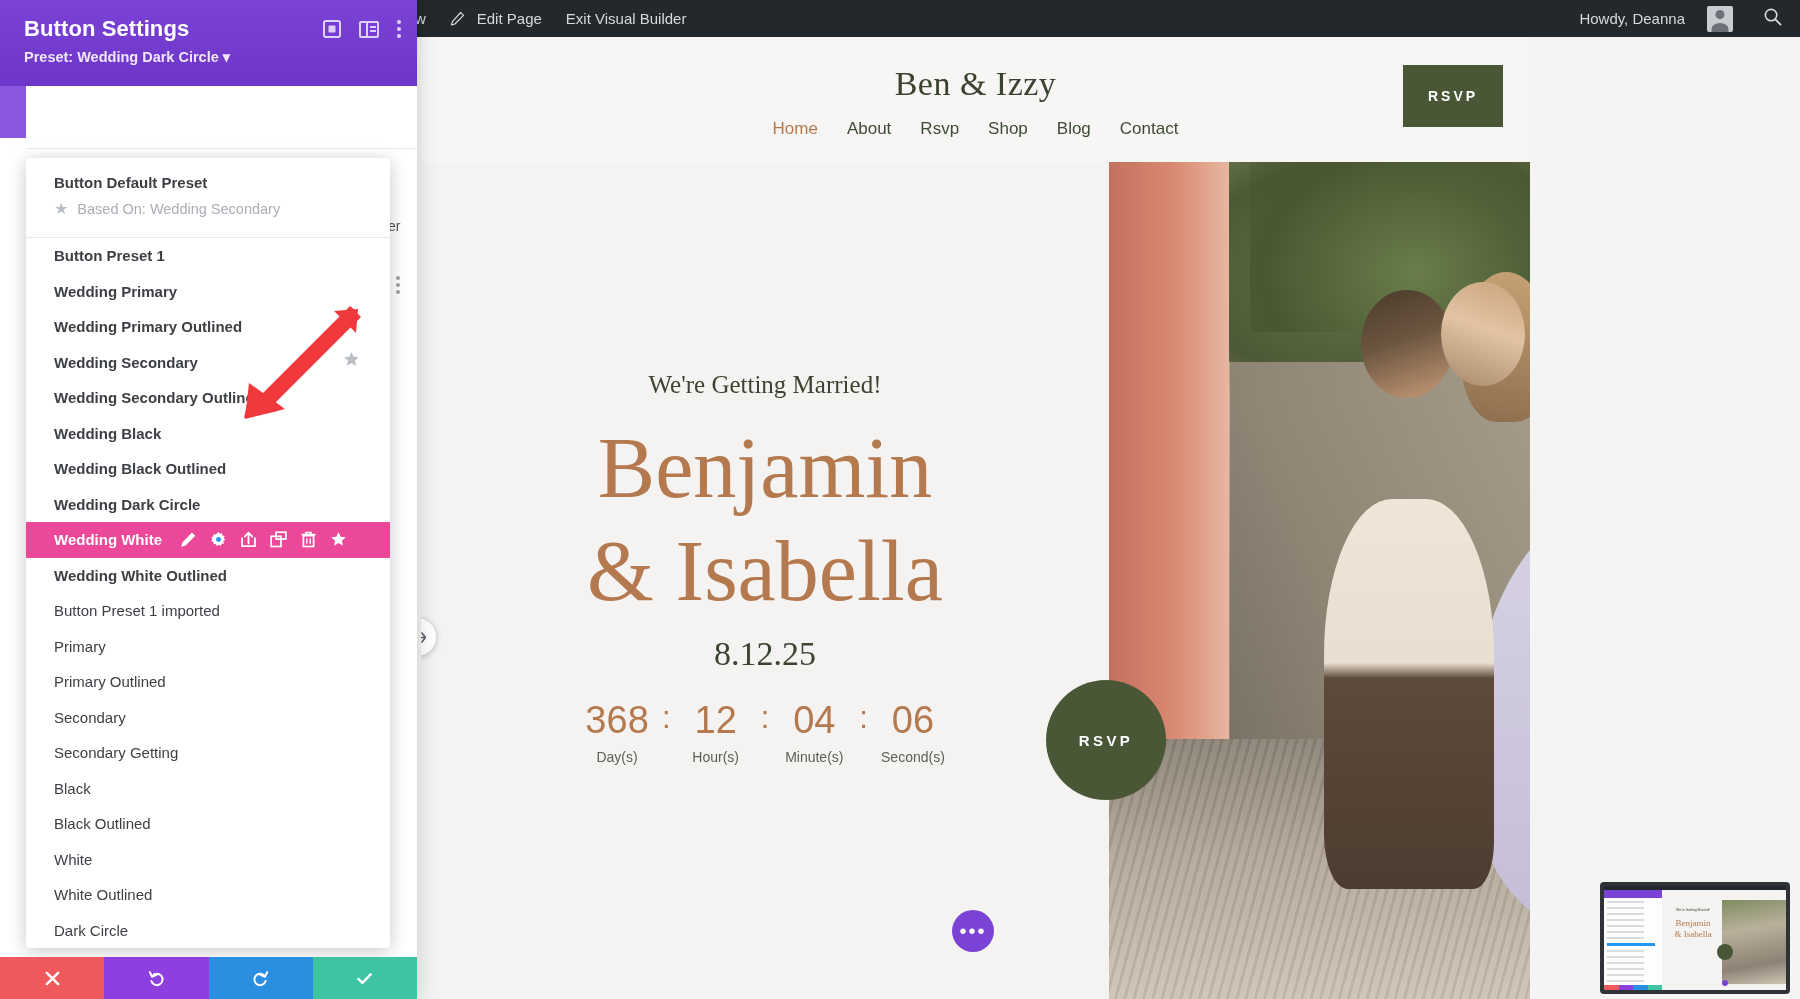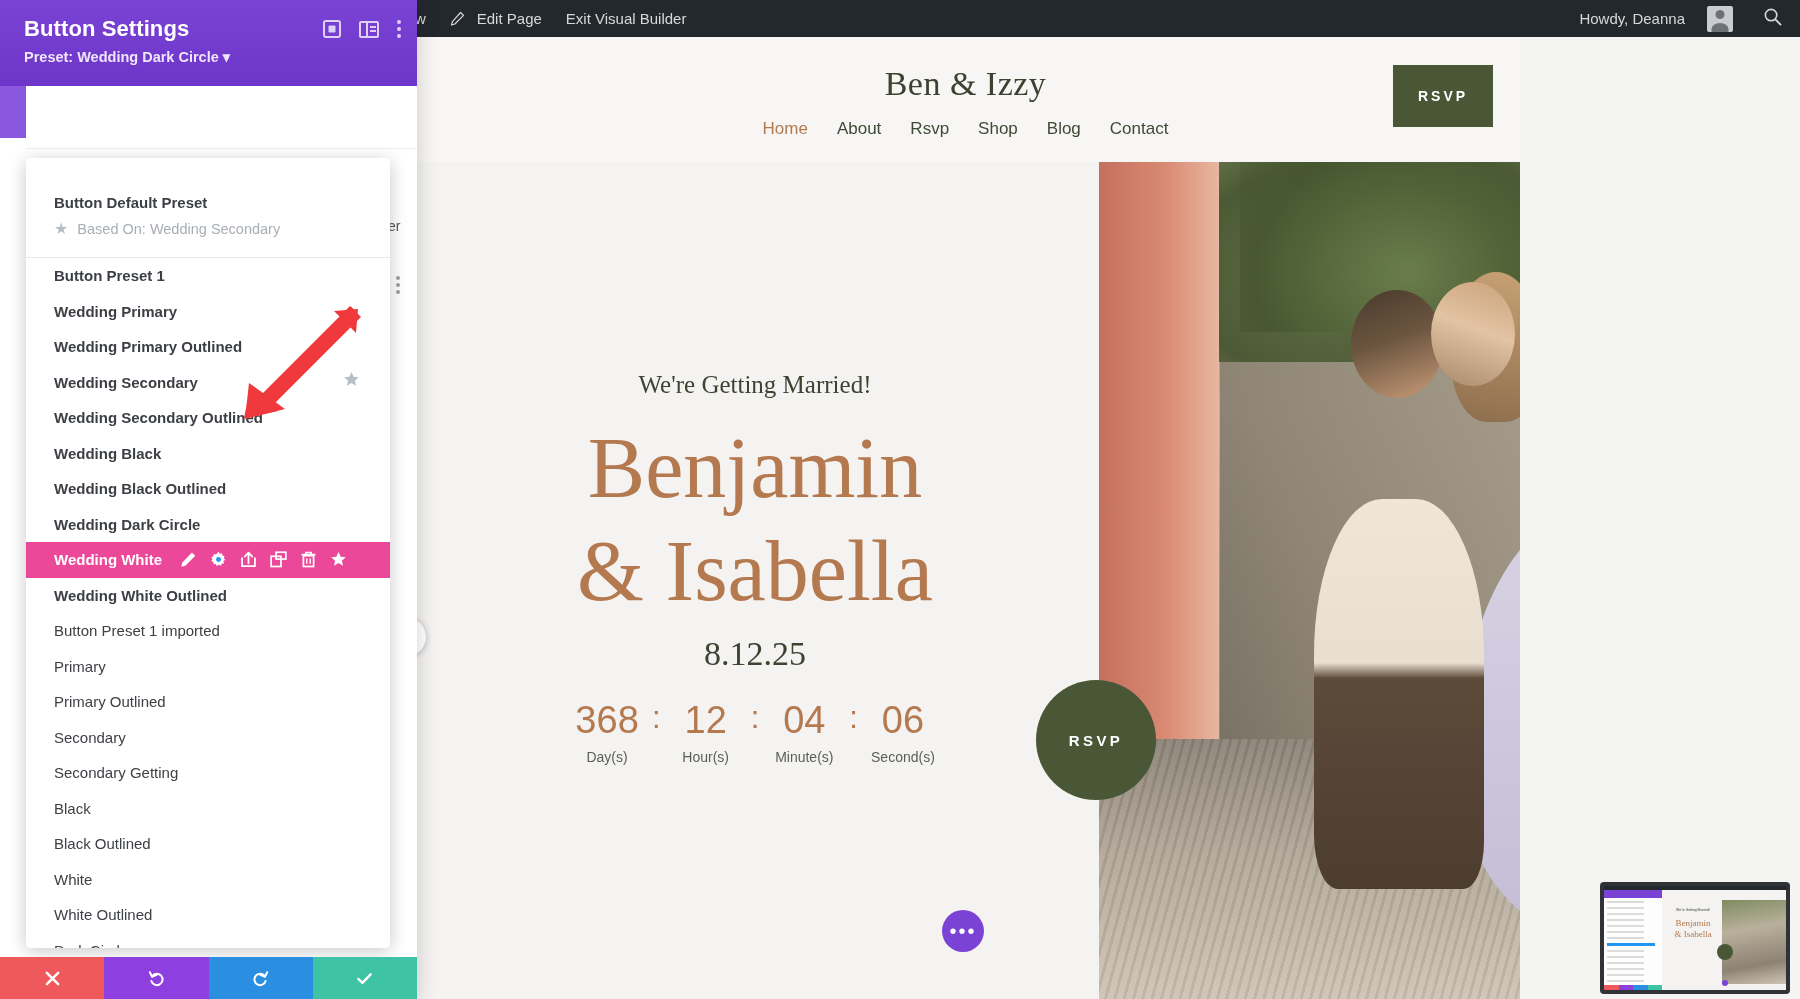--- a/index.html
+++ b/index.html
@@ -61,21 +61,21 @@
   #panel-ghost-kebab { position:absolute; left:396px; top:190px; display:flex;flex-direction:column;gap:3px; }
   #panel-ghost-kebab i { width:4px;height:4px;border-radius:50%;background:#9aa0a6;display:block; }
 
   
   #preset-dropdown {
     position: absolute; left: 26px; top: 72px; width: 364px; height: 790px;
     background: #fff; border-radius: 4px;
     box-shadow: 0 3px 18px rgba(0,0,0,.22);
     overflow: hidden; z-index: 60;
   }
-  #preset-default-block { padding: 36px 28px 12px 28px; }
+  #preset-default-block { padding: 16px 28px 12px 28px; }
   #preset-default-title { font-size: 15px; font-weight: 600; color: #3c3f44; }
   #preset-based-on { display: flex; align-items: center; gap: 9px; margin-top: 10px; font-size: 14.5px; color: #a9aeb5; }
   .star { color: #b9bec5; font-size: 16px; line-height: 1; }
   #preset-divider { height: 1px; background: #e9e9e9; margin: 8px 0 0 0; }
 
   .preset-item {
     position: relative; display: flex; align-items: center;
     height: 35.5px; padding: 0 12px 0 28px;
     font-size: 15px; color: #3c3f44; cursor: pointer;
   }
@@ -92,21 +92,21 @@
     position: absolute; bottom: 0; left: 0; width: 417px; height: 42px; display: flex; z-index: 61;
   }
   #panel-actions > div { flex: 1; display: flex; align-items: center; justify-content: center; color: #fff; font-size: 19px; cursor: pointer; }
   .act-cancel { background: #f0595b; }
   .act-undo   { background: #8d3fe0; }
   .act-redo   { background: #2a8fe0; }
   .act-save   { background: #3ec4a4; }
 
   
   #site {
-    position: absolute; left: 411px; top: 37px; width: 1109px; height: 962px;
+    position: absolute; left: 421px; top: 37px; width: 1109px; height: 962px;
     background: #7f1d1d; overflow: hidden;
   }
   #site-header { position: relative; height: 125px; background: #f7f6f4; }
   #site-logo { text-align: center; padding-top: 28px; font-family: "Liberation Serif", serif; font-size: 34px; color: #3a4230; letter-spacing: .5px;}
   #site-nav { display: flex; justify-content: center; gap: 29px; margin-top: 16px; font-size: 17px; color: #3d4a35; }
   #site-nav .nav-item { cursor:pointer; }
   #site-nav .nav-item.active { color: #b5794f; }
   #rsvp-top-btn {
     position: absolute; right: 27px; top: 28px; width: 100px; height: 62px;
     background: #4a5737; color: #fff; display: flex; align-items: center; justify-content: center;

